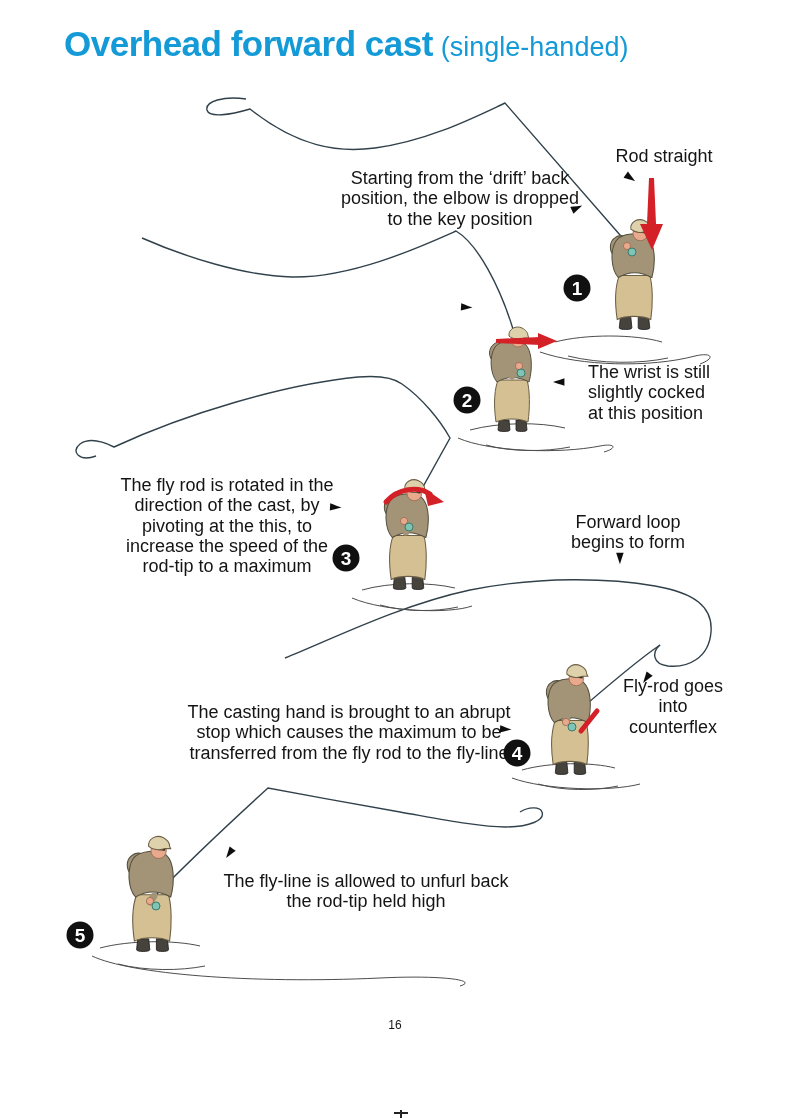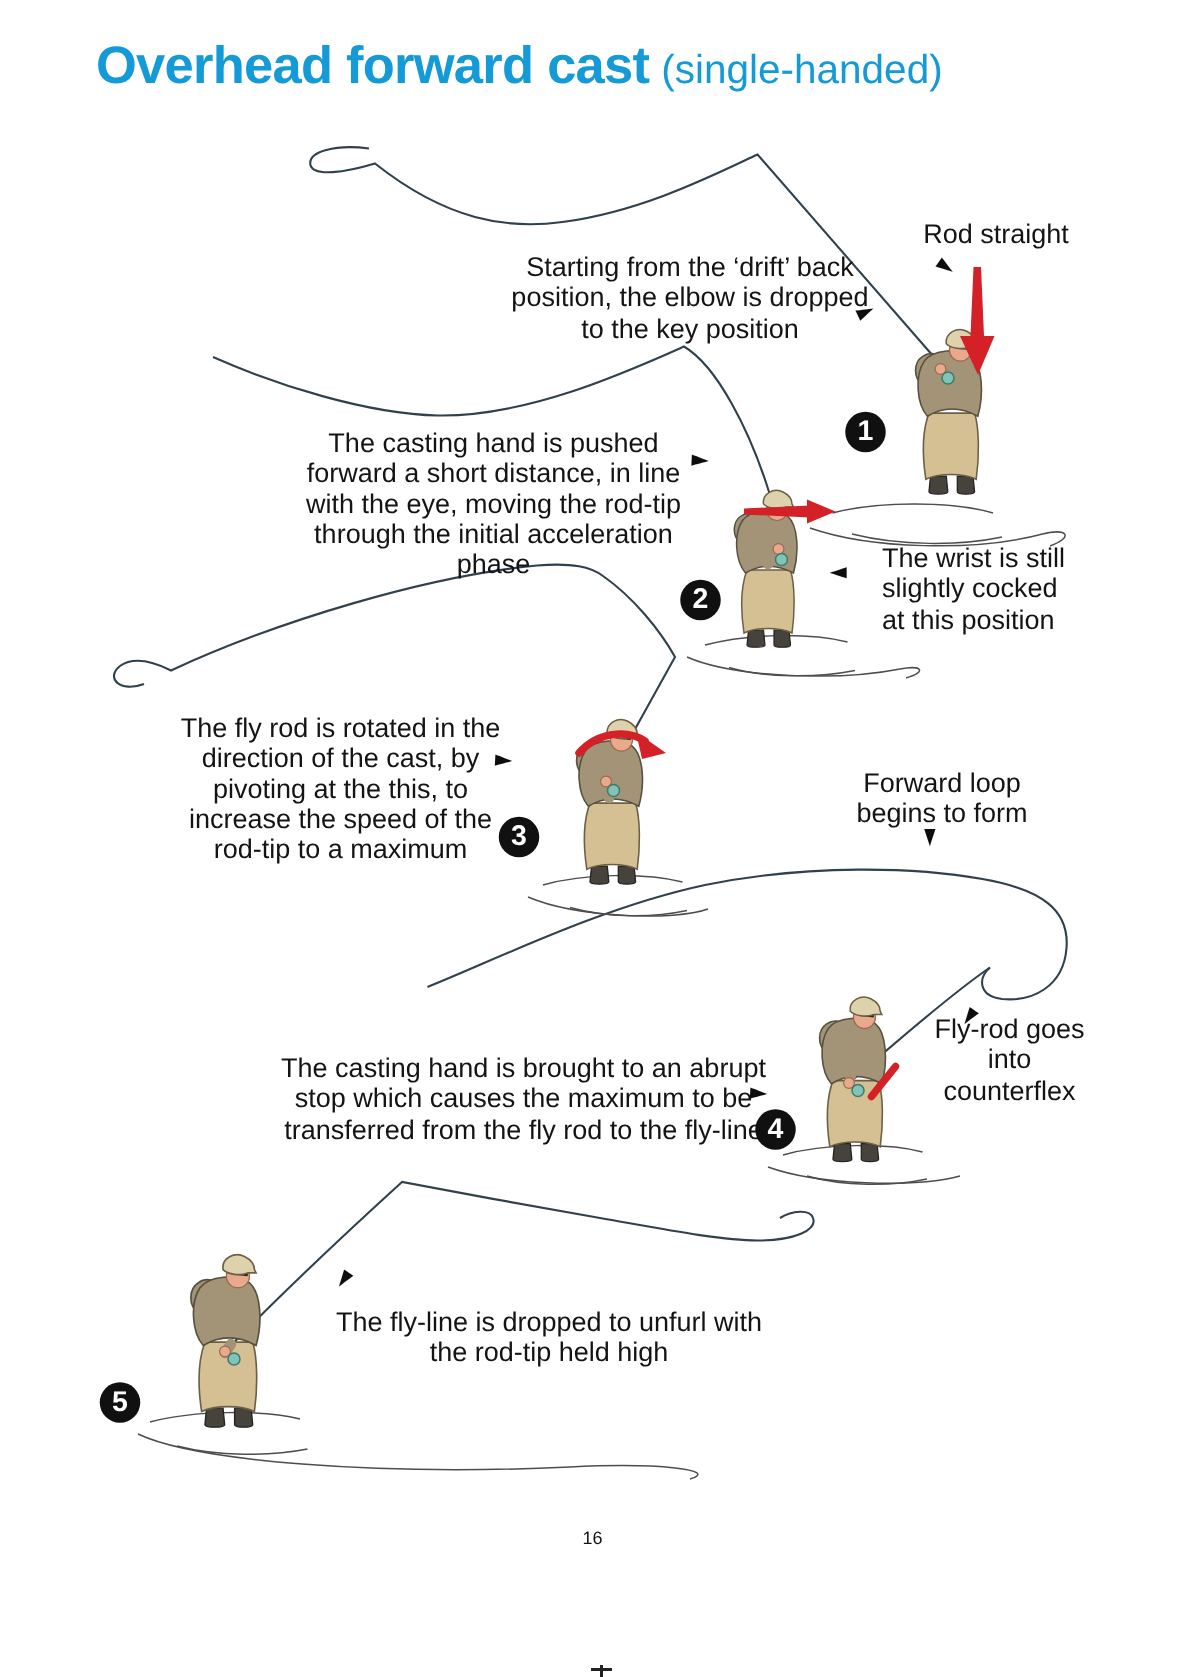--- a/index.html
+++ b/index.html
@@ -169,41 +169,36 @@
 
     <g>
       <path class="ornament" d="M 401,1110 L 401,1120 M 394,1113 L 408,1113"></path>
     </g>
   </svg>
 
   <div class="caption" style="left:664px;top:146px;">Rod straight</div>
   <div class="caption" style="left:460px;top:168px;">Starting from the ‘drift’ back
 position, the elbow is dropped
 to the key position</div>
-  <div class="caption" style="left:329px;top:285px;">The casting hand is pushed
-forward a short distance, in line
-with the eye, moving the rod-tip
-through the initial acceleration
-phase</div>
   <div class="caption left" style="left:588px;top:362px;">The wrist is still
 slightly cocked
 at this position</div>
   <div class="caption" style="left:227px;top:475px;">The fly rod is rotated in the
 direction of the cast, by
 pivoting at the this, to
 increase the speed of the
 rod-tip to a maximum</div>
   <div class="caption" style="left:628px;top:512px;">Forward loop
 begins to form</div>
   <div class="caption" style="left:349px;top:702px;">The casting hand is brought to an abrupt
 stop which causes the maximum to be
 transferred from the fly rod to the fly-line</div>
   <div class="caption" style="left:673px;top:676px;">Fly-rod goes
 into counterflex</div>
-  <div class="caption" style="left:366px;top:871px;">The fly-line is dropped to unfurl with
+  <div class="caption" style="left:366px;top:871px;">The fly-line is allowed to unfurl back
 the rod-tip held high</div>
 
   <div class="badge" style="left:577px;top:288px;">1</div>
   <div class="badge" style="left:467px;top:400px;">2</div>
   <div class="badge" style="left:346px;top:558px;">3</div>
   <div class="badge" style="left:517px;top:753px;">4</div>
   <div class="badge" style="left:80px;top:935px;">5</div>
 
   <div class="pointer r35" style="left:625px;top:170px;">►</div>
   <div class="pointer rm25" style="left:571px;top:200px;">►</div>

